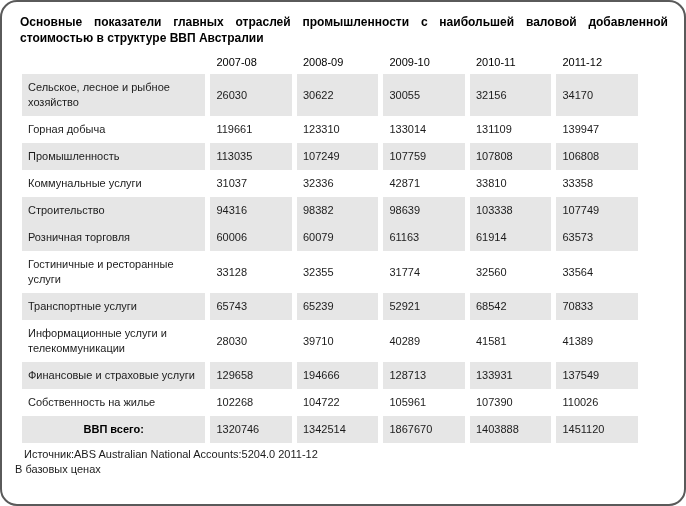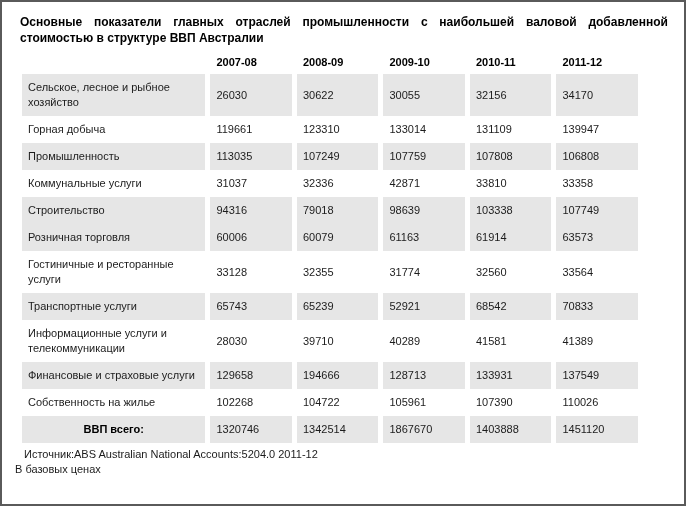--- a/index.html
+++ b/index.html
@@ -38,21 +38,21 @@
   }
   table.gdp th, table.gdp td {
     font-size: 11px;
     line-height: 15px;
     text-align: left;
     vertical-align: middle;
     padding: 6px 6px;
     color: #1c1c1c;
   }
   table.gdp thead th {
-    font-weight: bold;
+    font-weight: normal;
     color: #000000;
     padding: 3px 6px 4px 6px;
     background: #ffffff;
   }
   table.gdp tbody tr.shaded td {
     background: var(--row-shade, #e6e6e6);
   }
   table.gdp tbody tr.total td.label-cell {
     font-weight: bold;
     color: #000000;
@@ -63,21 +63,21 @@
     font-size: 11px;
     line-height: 15px;
     color: #1c1c1c;
   }
   .footer .source-line { margin-left: 4px; }
   .footer .note-line   { margin-left: -5px; }
 </style>
 </head>
 <body>
 
-<div class="page" style="border-color: rgb(90, 90, 90); color: rgb(28, 28, 28);">
+<div class="page" style="border-color: rgb(90, 90, 90); color: rgb(28, 28, 28); border-radius: 17px;">
   <div class="inner">
 
     <div class="doc-title">Основные показатели главных отраслей промышленности с наибольшей валовой добавленной стоимостью в структуре ВВП Австралии</div>
 
     <table class="gdp">
       <colgroup>
         <col style="width:180px">
         <col style="width:80px">
           <col style="width:80px">
           <col style="width:80px">
@@ -123,21 +123,21 @@
             <td class="label-cell">Коммунальные услуги</td>
             <td>31037</td>
             <td>32336</td>
             <td>42871</td>
             <td>33810</td>
             <td>33358</td>
           </tr>
           <tr class="shaded">
             <td class="label-cell">Строительство</td>
             <td>94316</td>
-            <td>79018</td>
+            <td>98382</td>
             <td>98639</td>
             <td>103338</td>
             <td>107749</td>
           </tr>
           <tr class="shaded">
             <td class="label-cell">Розничная торговля</td>
             <td>60006</td>
             <td>60079</td>
             <td>61163</td>
             <td>61914</td>

